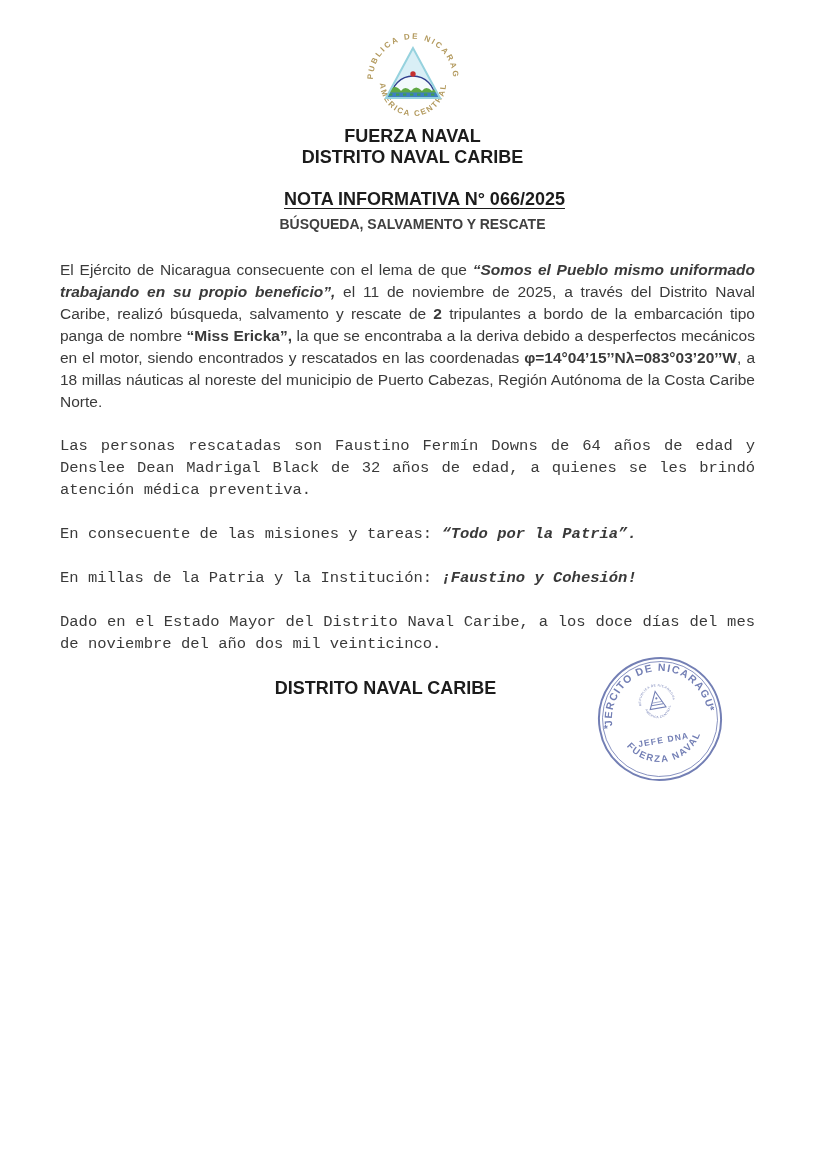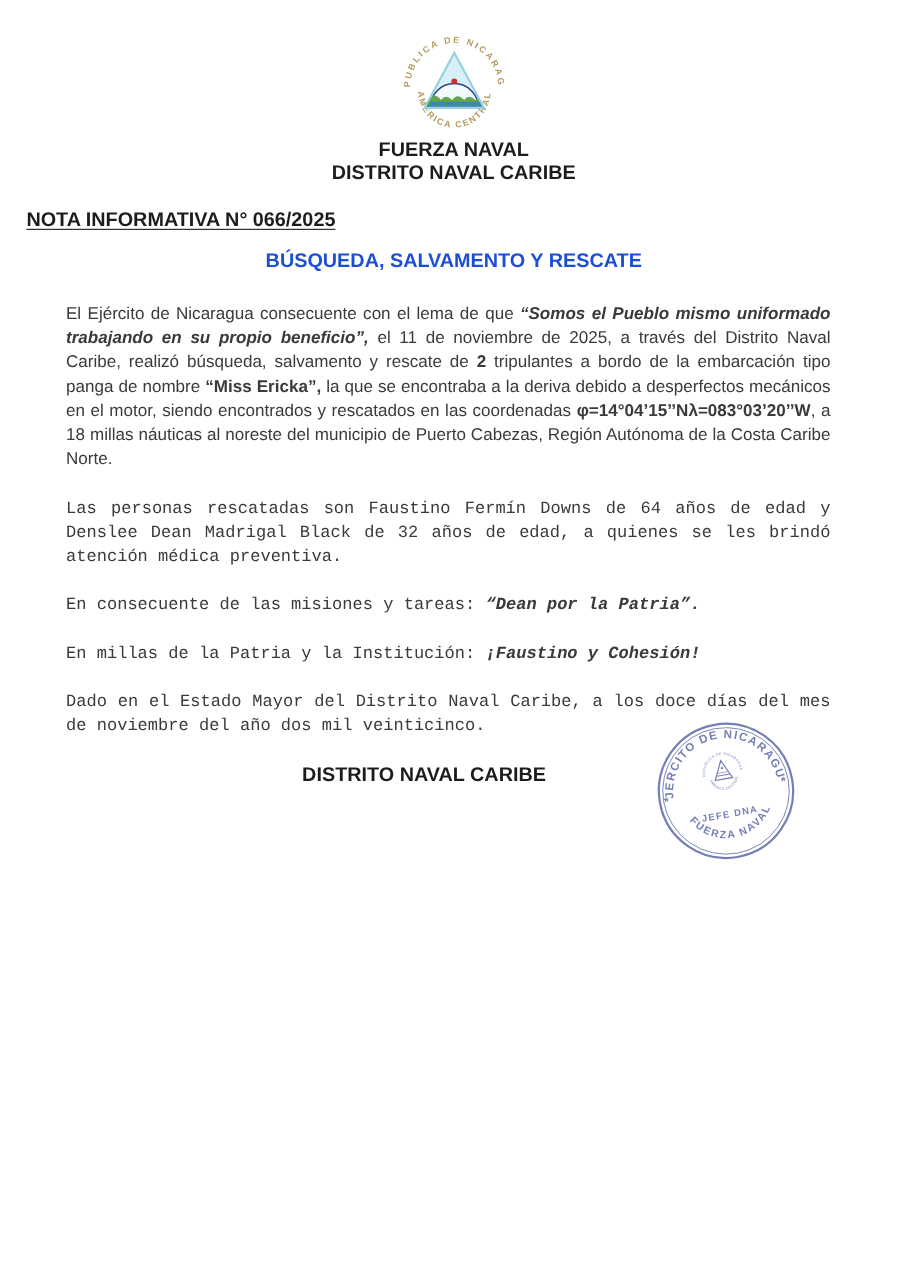--- a/index.html
+++ b/index.html
@@ -32,34 +32,34 @@
   .org-header {
     margin-top: 5px;
     text-align: center;
     font-size: 18px;
     font-weight: bold;
     line-height: 21px;
     color: #1c1c1c;
   }
   .doc-number {
     margin-top: 21px;
-    text-align: left;
+    text-align: center;
     font-size: 18px;
     font-weight: bold;
     color: #1c1c1c;
     text-decoration: underline;
     text-underline-offset: 3px;
     padding-left: 24px;
   }
   .doc-subject {
-    margin-top: 17px;
+    margin-top: 6px;
     text-align: center;
-    font-size: 18px;
+    font-size: 14px;
     font-weight: bold;
-    color: #1d4ed8;
+    color: #404040;
   }
   
   .content {
     margin: 27px 70px 0 60px;
     font-size: 15.5px;
     line-height: 22px;
     text-align: justify;
     color: #3a3a3a;
   }
   .content p + p { margin-top: 22px; font-family: Liberation Mono, monospace; }
@@ -136,21 +136,21 @@
 
   <div class="doc-number">NOTA INFORMATIVA N° 066/2025</div>
 
   <div class="doc-subject">BÚSQUEDA, SALVAMENTO Y RESCATE</div>
 
   <div class="content">
     <p><span>El Ejército de Nicaragua consecuente con el lema de que </span><span class="bi">“Somos el Pueblo mismo uniformado trabajando en su propio beneficio”,</span><span> el 11 de noviembre de 2025, a través del Distrito Naval Caribe, realizó búsqueda, salvamento y rescate de </span><span class="b">2</span><span> tripulantes a bordo de la embarcación tipo panga de nombre </span><span class="b">“Miss Ericka”,</span><span> la que se encontraba a la deriva debido a desperfectos mecánicos en el motor, siendo encontrados y rescatados en las coordenadas </span><span class="b">φ=14°04’15’’Nλ=083°03’20’’W</span><span>, a 18 millas náuticas al noreste del municipio de Puerto Cabezas, Región Autónoma de la Costa Caribe Norte.</span></p>
 
     <p><span>Las personas rescatadas son Faustino Fermín Downs de 64 años de edad y Denslee Dean Madrigal Black de 32 años de edad, a quienes se les brindó atención médica preventiva.</span></p>
 
-    <p><span>En consecuente de las misiones y tareas: </span><span class="bi">“Dean por la Patria”.</span></p>
+    <p><span>En consecuente de las misiones y tareas: </span><span class="bi">“Todo por la Patria”.</span></p>
 
     <p><span>En millas de la Patria y la Institución: </span><span class="bi">¡Faustino y Cohesión!</span></p>
 
     <p><span>Dado en el Estado Mayor del Distrito Naval Caribe, a los doce días del mes de noviembre del año dos mil veinticinco.</span></p>
 
     <div class="signature">
       <div>DISTRITO NAVAL CARIBE</div>
     </div>
   </div>
 

